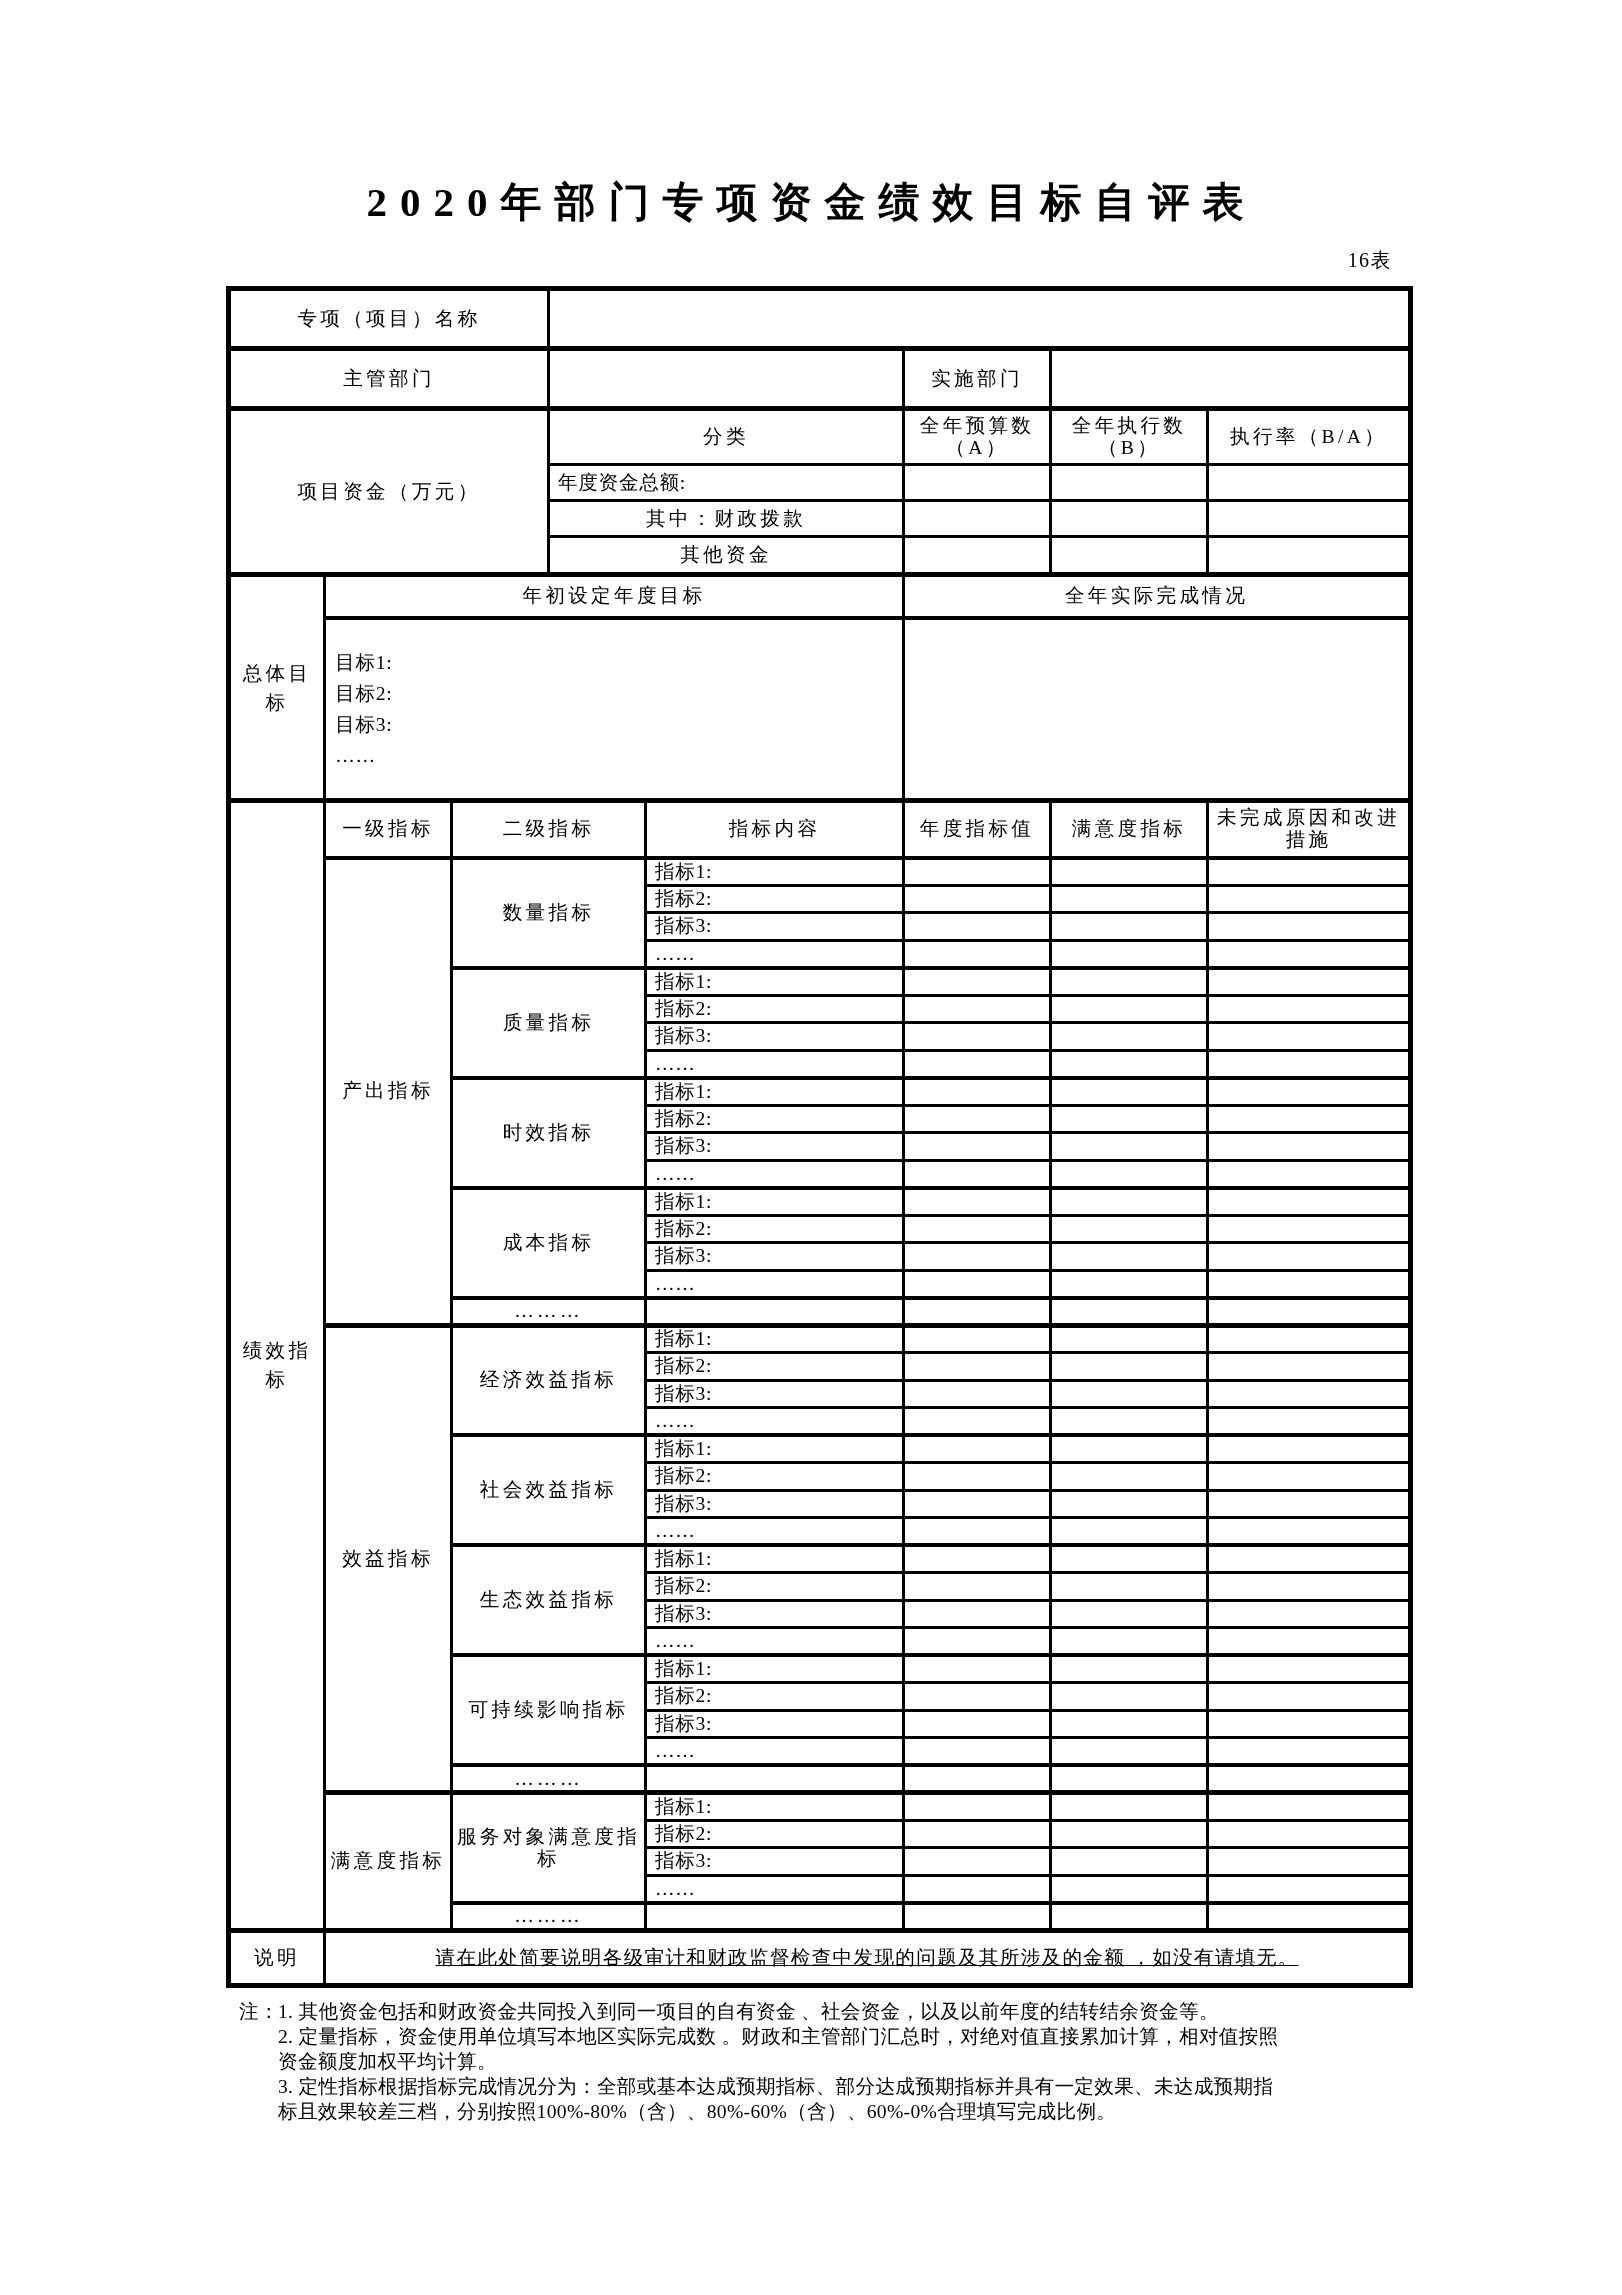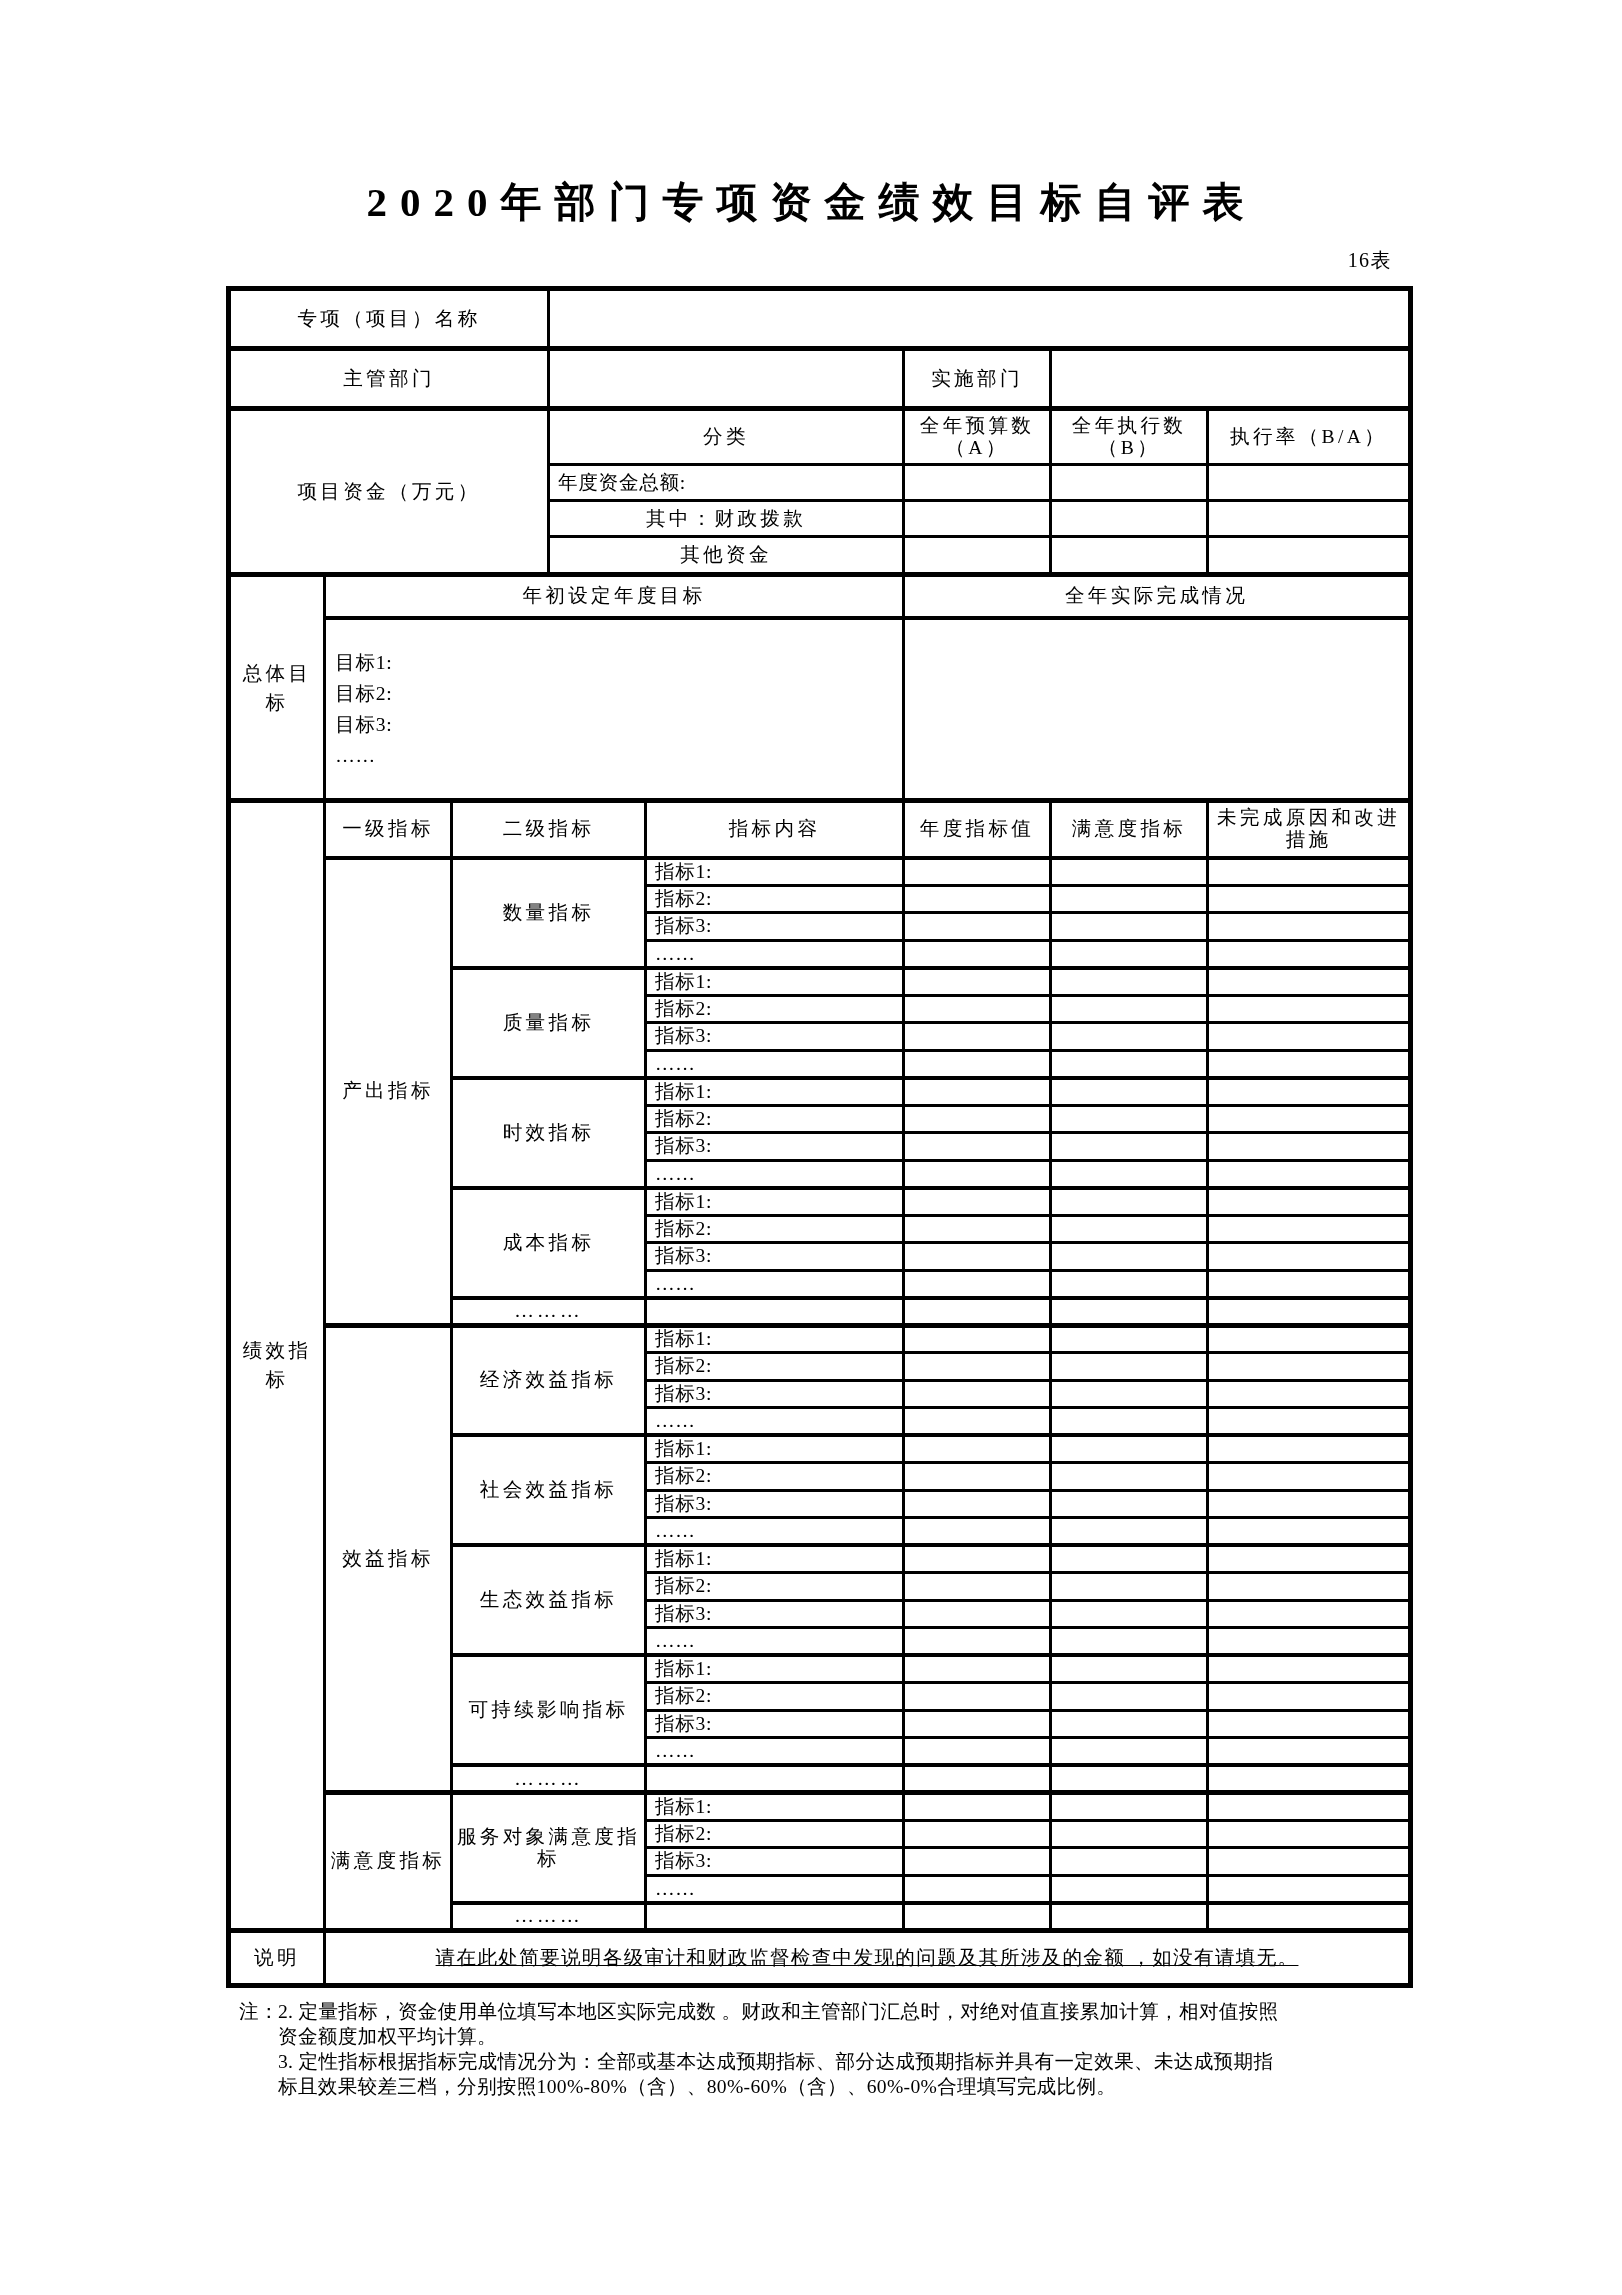--- a/index.html
+++ b/index.html
@@ -397,16 +397,17 @@
 
   <tr class="b9" style="height:55px">
     <td class="lb">说明</td>
     <td class="remark-c" colspan="7">请在此处简要说明各级审计和财政监督检查中发现的问题及其所涉及的金额 ，如没有请填无。</td>
   </tr>
 </tbody>
   </table>
 
 <div class="notes">
   <span class="prefix">注：</span>
+  <div class="note-item">1. 其他资金包括和财政资金共同投入到同一项目的自有资金 、社会资金，以及以前年度的结转结余资金等。</div>
   <div class="note-item">2. 定量指标，资金使用单位填写本地区实际完成数 。财政和主管部门汇总时，对绝对值直接累加计算，相对值按照资金额度加权平均计算。</div>
   <div class="note-item">3. 定性指标根据指标完成情况分为：全部或基本达成预期指标、部分达成预期指标并具有一定效果、未达成预期指标且效果较差三档，分别按照100%-80%（含）、80%-60%（含）、60%-0%合理填写完成比例。</div>
 </div>
 
 
 </body></html>

